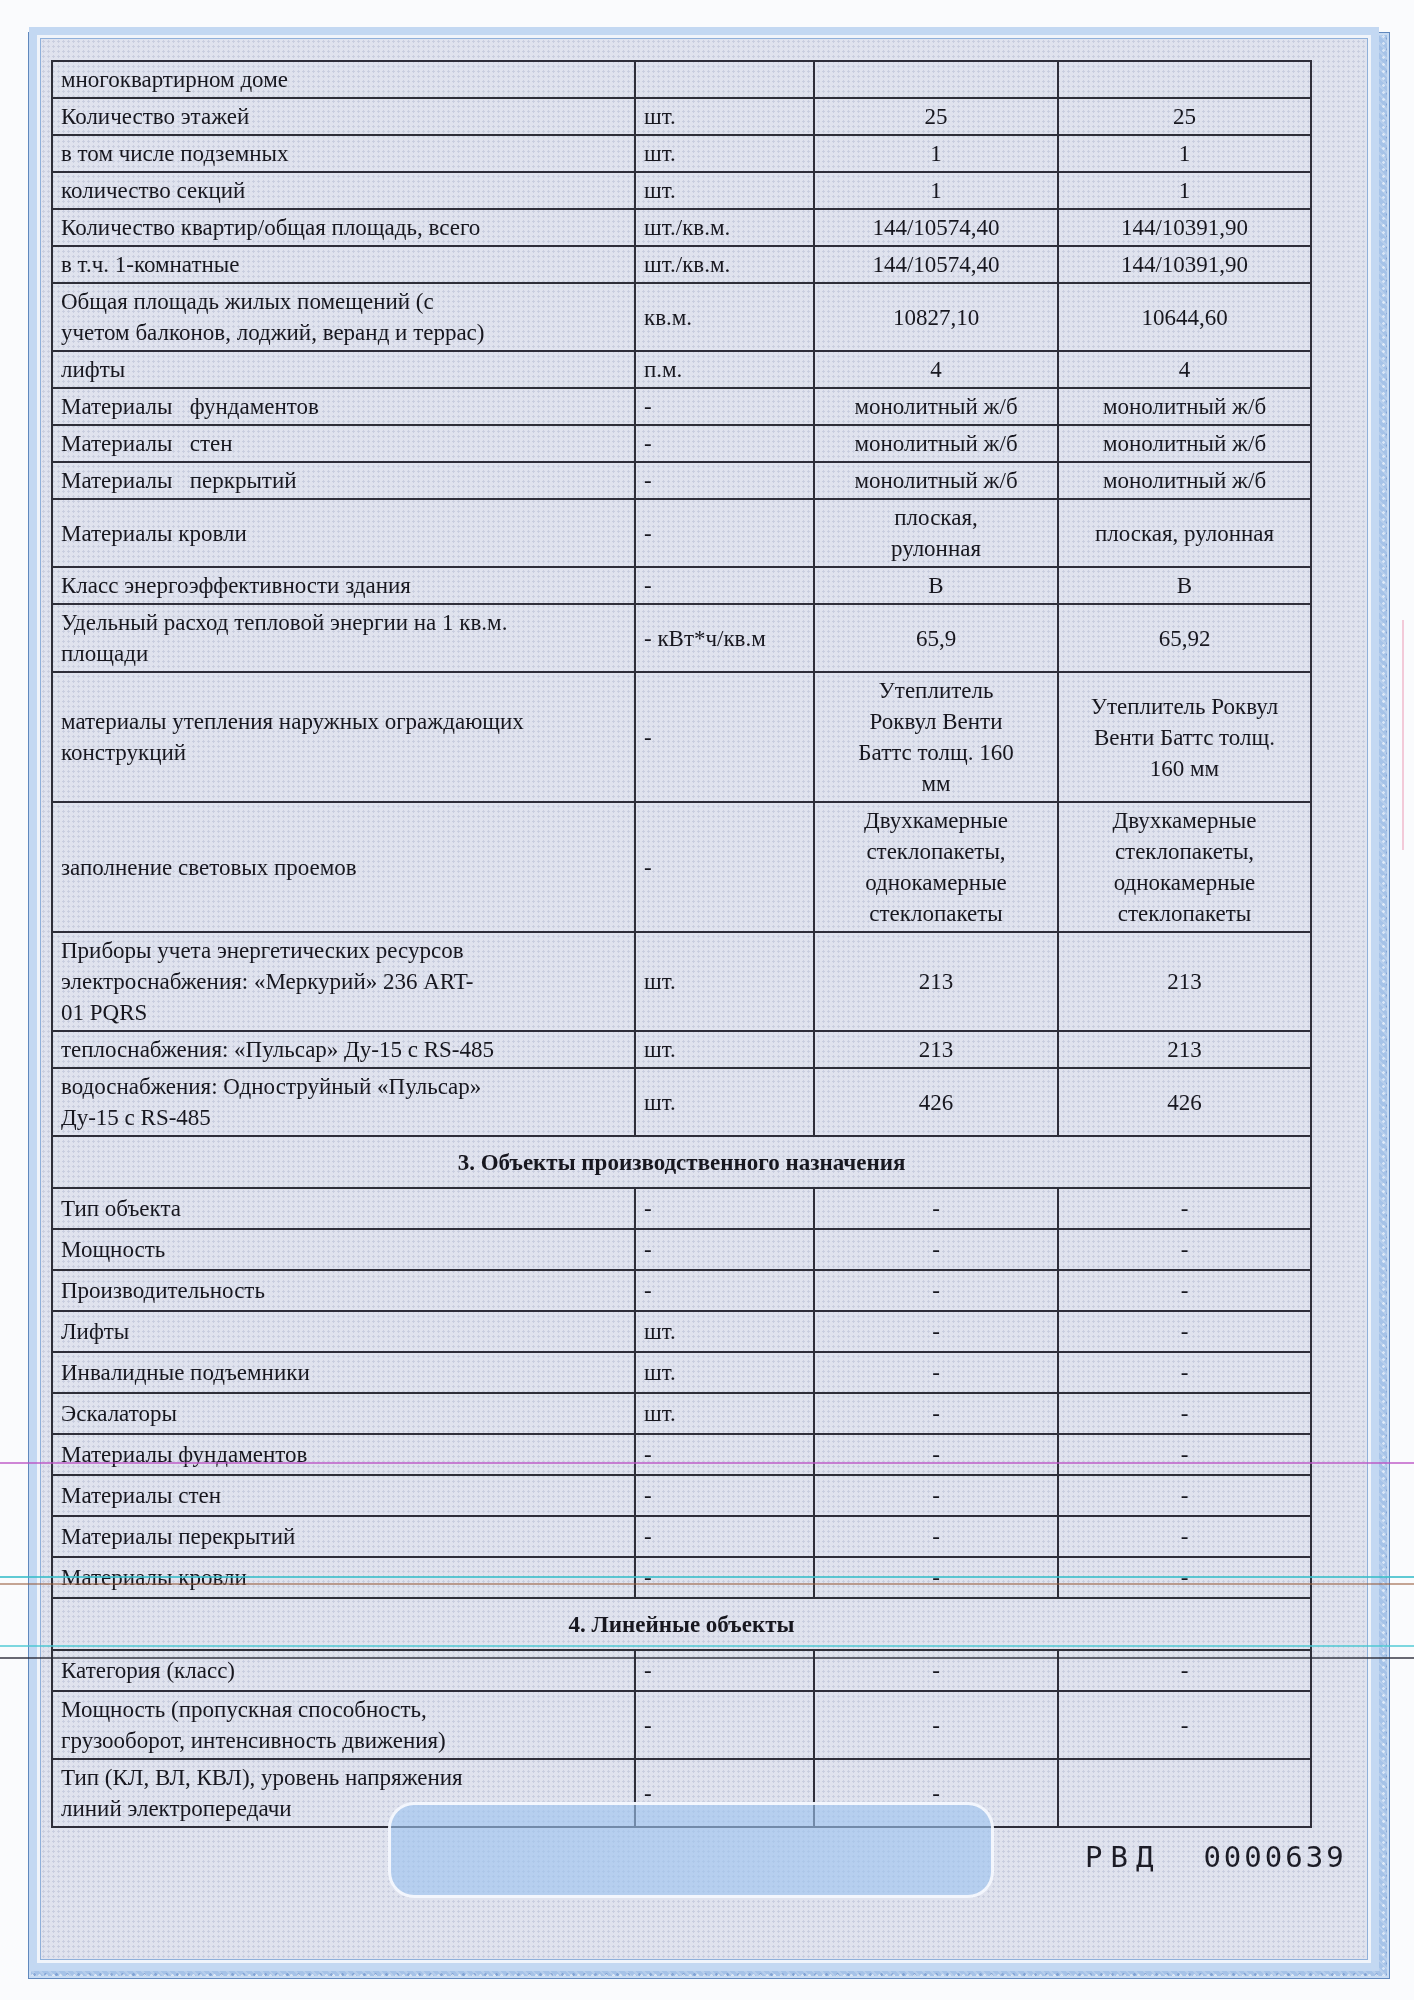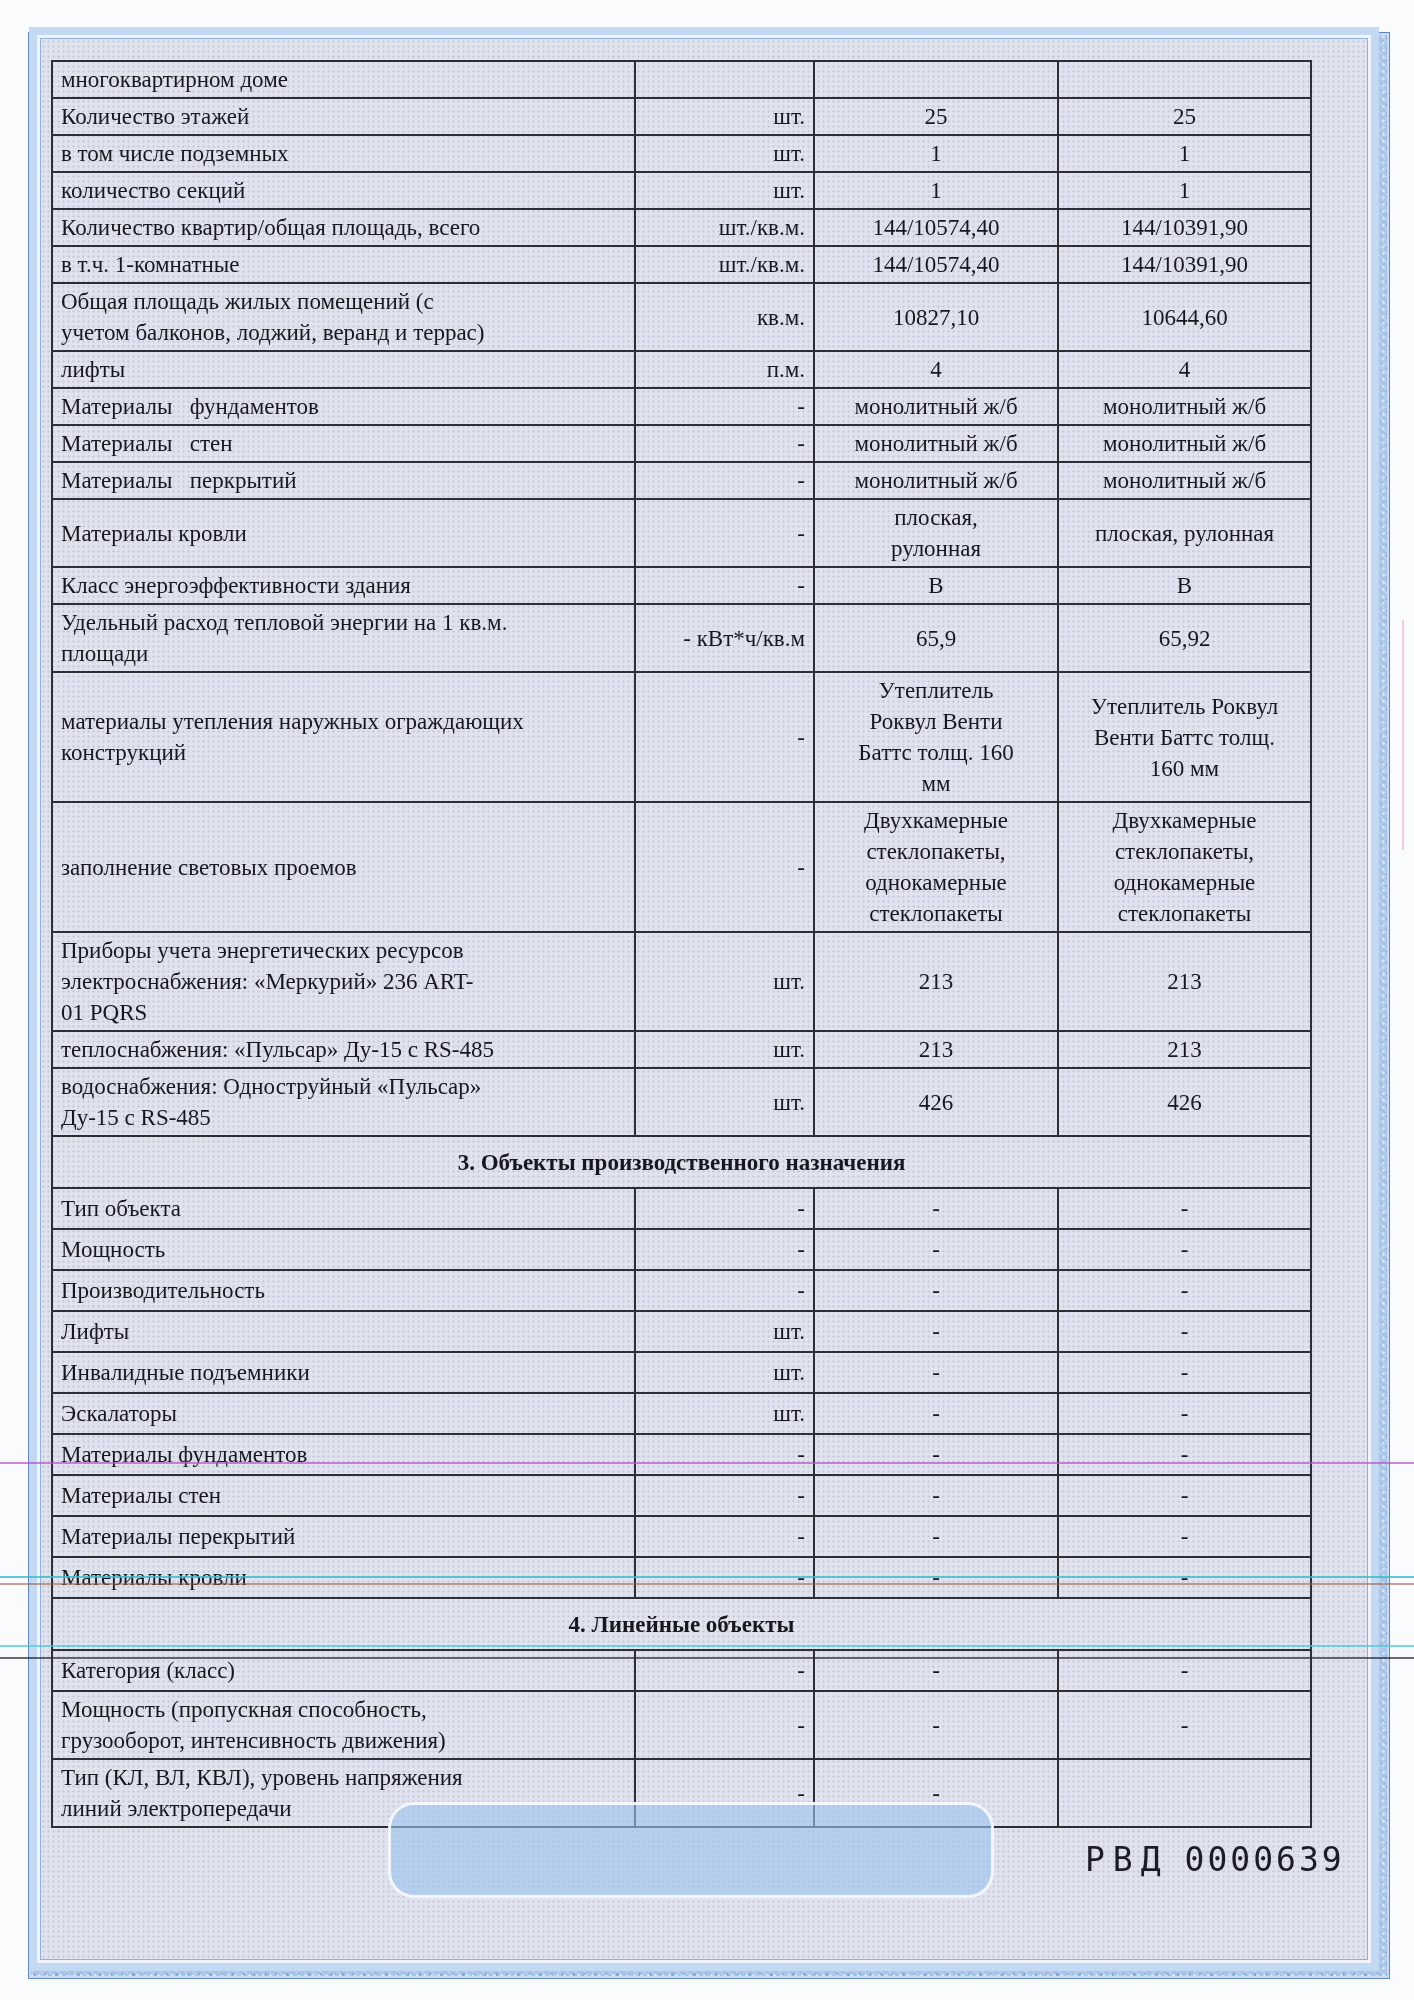--- a/index.html
+++ b/index.html
@@ -45,37 +45,37 @@
     border-collapse:collapse;width:1259px;margin-top:5px;table-layout:fixed;
   }
   table.permit td{
     border:2px solid #2e2e39;
     font-size:23px;line-height:31px;color:#17171f;
     padding:2px 8px;vertical-align:middle;overflow:hidden;
   }
   .row-s2 td{height:29px;}
   .row-s34 td{height:35px;border-radius:15px;}
   td.c-label{text-align:left;white-space:pre-wrap;padding-left:12px;}
-  td.c-unit{text-align:right;white-space:pre-wrap;padding-left:14px;font-size:22px;margin-top:32px;}
+  td.c-unit{text-align:left;white-space:pre-wrap;padding-left:14px;font-size:22px;margin-top:32px;}
   td.c-val{text-align:center;white-space:pre-line;}
   td.section-cell{
     text-align:center;font-weight:bold;font-size:25px;height:46px;
   }
   
   .blank-cover{
     position:absolute;left:388px;top:1802px;width:600px;height:90px;
     border-radius:26px;
     background:rgba(157,196,239,.62);
     border:3px solid rgba(248,250,253,.92);
     z-index:30;
   }
   .stamp{
     position:absolute;left:1085px;top:1840px;z-index:40;
     font-family:"DejaVu Sans Mono", monospace;
-    font-size:33px;color:#1c1c26;display:flex;gap:16px;
+    font-size:29px;color:#1c1c26;display:flex;gap:42px;
   }
   .stamp .series{letter-spacing:8px;}
   .stamp .number{letter-spacing:3px;}
   
   .art{position:absolute;left:0;width:1414px;z-index:60;pointer-events:none;}
   .art-magenta{top:1462px;height:2px;background:rgba(186,82,196,.7);}
   .art-cyan1{top:1576px;height:2px;background:rgba(56,190,201,.8);}
   .art-brown{top:1583px;height:2px;background:rgba(152,92,62,.55);}
   .art-cyan2{top:1645px;height:2px;background:rgba(70,200,210,.7);}
   .art-dark{top:1657px;height:2px;background:rgba(42,42,54,.7);}

